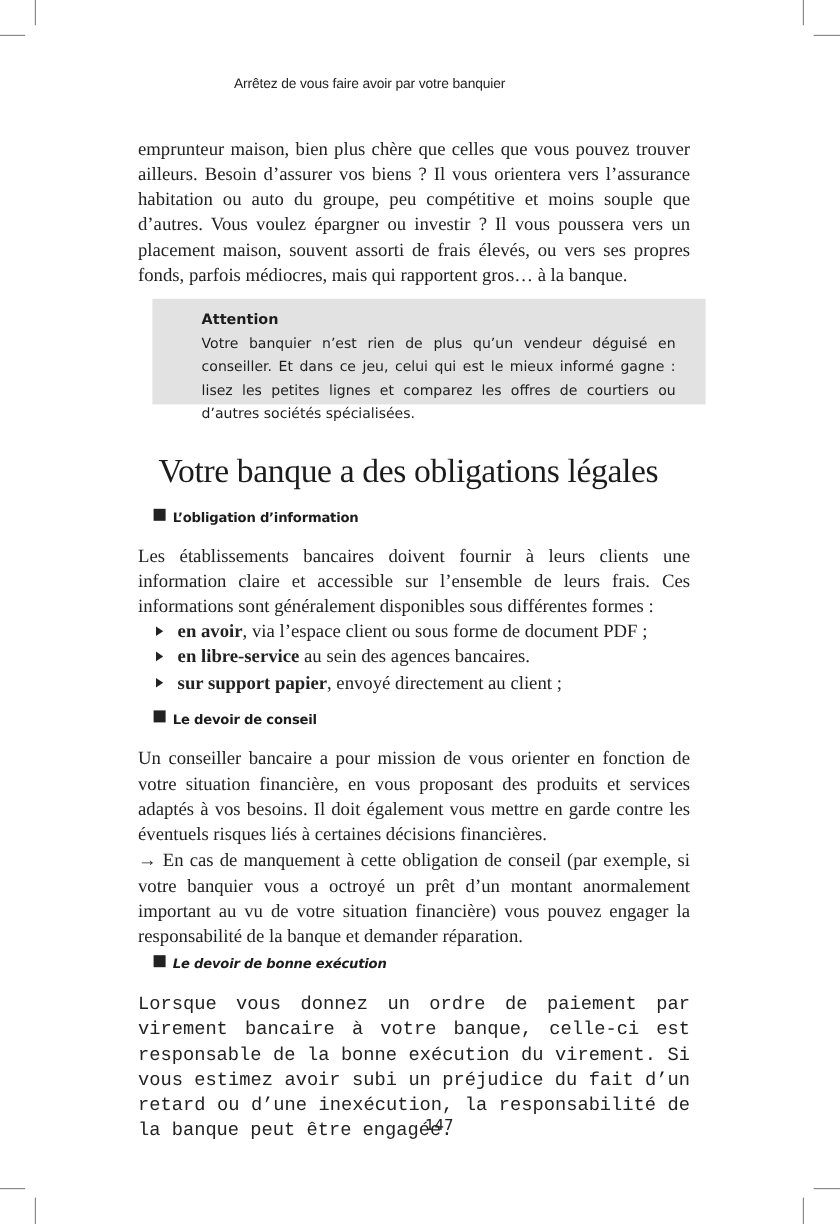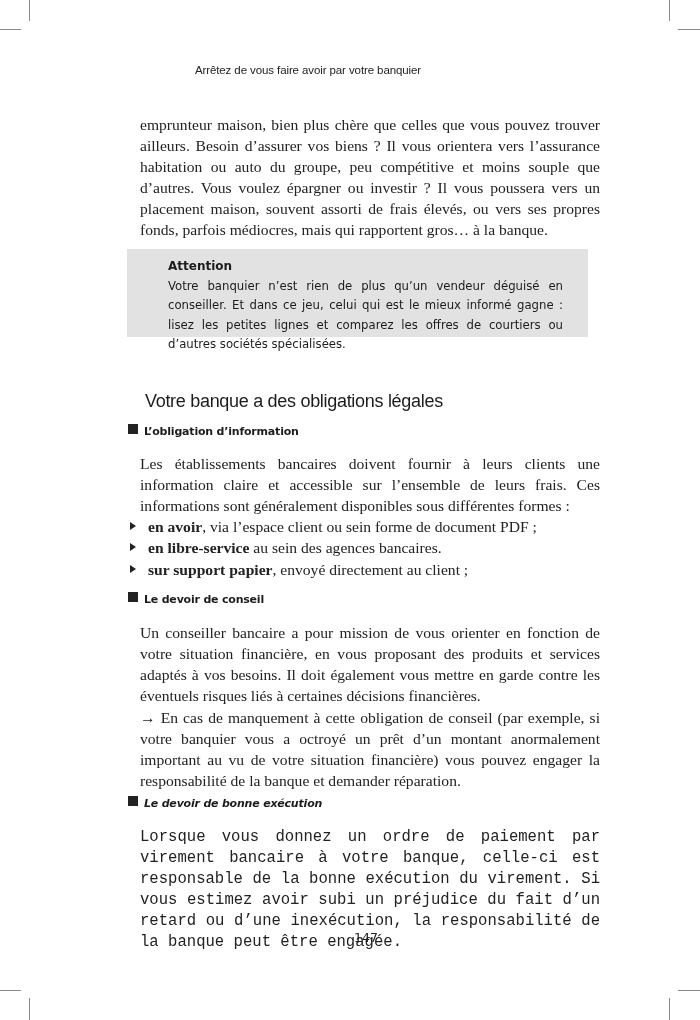--- a/index.html
+++ b/index.html
@@ -1,27 +1,27 @@
 <!DOCTYPE html>
 <html><head>
 <meta charset="utf-8">
 <style>
   html, body { margin:0; padding:0; background:#ffffff; }
   body { width:700px; height:1020px; position:relative; overflow:hidden; color:#1a1a1a; }
   .crop { position:absolute; background:#8a8a8a; }
   .running-head { position:absolute; top:64px; left:0; width:616px; text-align:center;
     font-family:"Liberation Sans", sans-serif; font-size:11.5px; color:#222; letter-spacing:-0.1px; }
   .serif { font-family:"Liberation Serif", serif; font-size:15.6px; line-height:21.1px; color:#222; }
-  .p { position:absolute; left:140px; width:460px; text-align:justify; margin:0; }
+  .p { position:absolute; left:115px; width:460px; text-align:justify; margin:0; }
   .callout { position:absolute; left:127px; top:249px; width:461px; height:88px; background:#e2e2e2; }
   .callout-inner { position:absolute; left:41px; top:8px; width:395px;
     font-family:"DejaVu Sans", sans-serif; font-size:11.7px; line-height:19.5px; color:#1c1c1c; text-align:justify; }
   .callout-title { font-weight:bold; font-size:12px; }
-  .h1 { position:absolute; left:128px; top:374px; font-family:Liberation Sans, sans-serif;
-    font-size:18px; color:#1c1c1c; letter-spacing:-0.3px; margin:17px; font-weight:normal; }
+  .h1 { position:absolute; left:128px; top:374px; font-family:Liberation Serif, serif;
+    font-size:28px; color:#1c1c1c; letter-spacing:-0.3px; margin:4px; font-weight:normal; }
   .h2 { position:absolute; left:128px; font-family:"DejaVu Sans", sans-serif; font-size:11px;
     font-weight:bold; color:#1c1c1c; margin:0; letter-spacing:-0.2px; }
   .h2 .sq { display:inline-block; width:10px; height:10px; background:#222; margin-right:6px; vertical-align:1px; }
   ul.bullets { position:absolute; left:128px; top:516px; width:460px; margin:0; padding:0; list-style:none; }
   ul.bullets li { position:relative; padding-left:20px; height:21.3px; }
   .tri { position:absolute; left:2px; top:6px; width:0; height:0;
     border-top:4.5px solid transparent; border-bottom:4.5px solid transparent; border-left:6px solid #222; }
   .page-number { position:absolute; top:930px; left:16px; width:700px; text-align:center;
     font-family:"DejaVu Sans", sans-serif; font-size:12.5px; color:#222; }
 </style>
@@ -50,21 +50,21 @@
 
 <h1 class="h1">Votre banque a des obligations légales</h1>
 
 <h2 class="h2" style="top:424px;">
   <span class="sq"></span><span>L’obligation d’information</span>
 </h2>
 
 <p class="p serif" style="top:453px;">Les établissements bancaires doivent fournir à leurs clients une information claire et accessible sur l’ensemble de leurs frais. Ces informations sont généralement disponibles sous différentes formes :</p>
 
 <ul class="bullets serif">
-  <li><span class="tri"></span><b>en avoir</b><span>, via l’espace client ou sein forme de document PDF ;</span></li>
+  <li><span class="tri"></span><b>en avoir</b><span>, via l’espace client ou sous forme de document PDF ;</span></li>
   <li><span class="tri"></span><b>en libre-service</b><span> au sein des agences bancaires.</span></li>
   <li><span class="tri"></span><b>sur support papier</b><span>, envoyé directement au client ;</span></li>
 </ul>
 
 <h2 class="h2" style="top:592px;">
   <span class="sq"></span><span>Le devoir de conseil</span>
 </h2>
 
 <p class="p serif" style="top:622px;">Un conseiller bancaire a pour mission de vous orienter en fonction de votre situation financière, en vous proposant des produits et services adaptés à vos besoins. Il doit également vous mettre en garde contre les éventuels risques liés à certaines décisions financières.</p>
 

